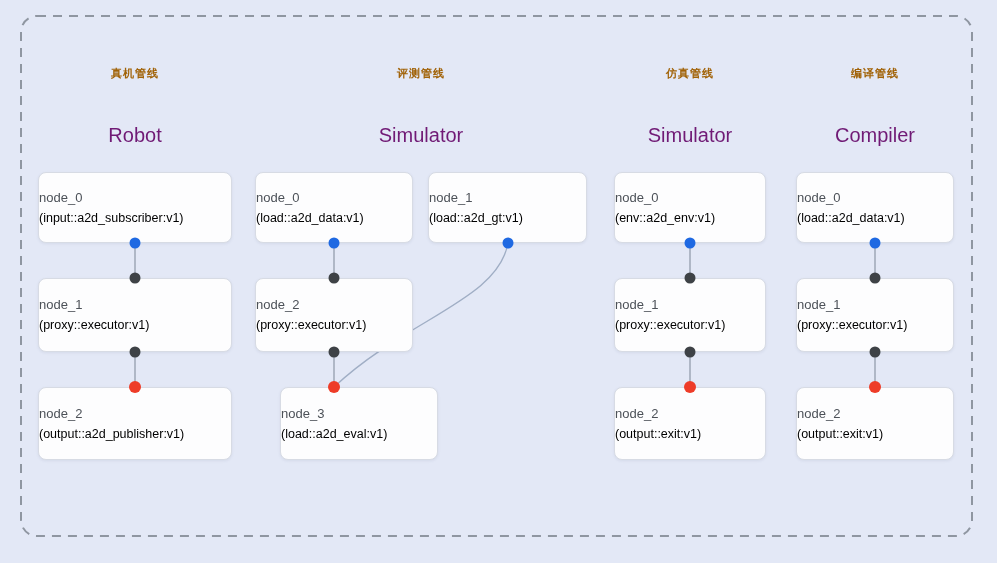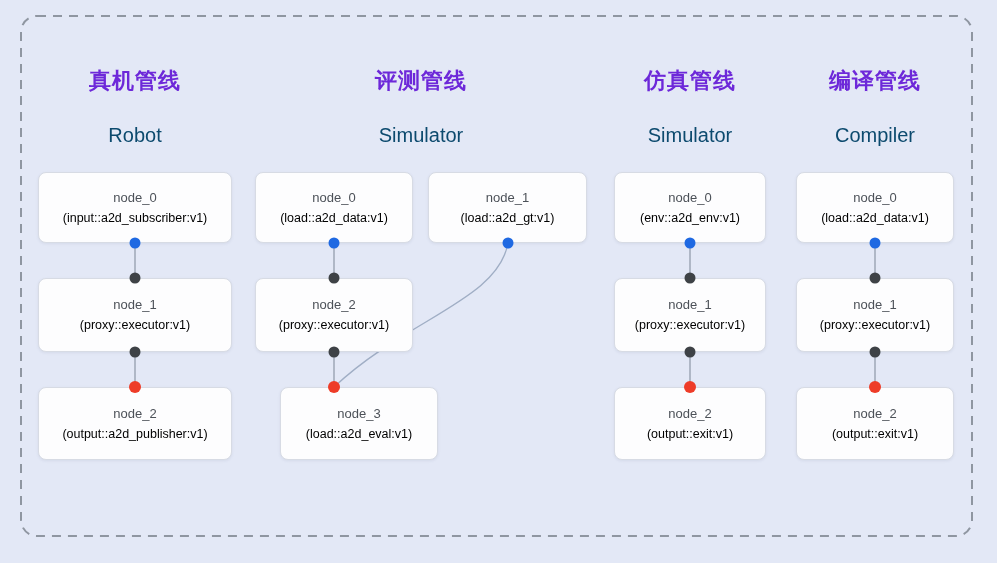--- a/index.html
+++ b/index.html
@@ -1,24 +1,24 @@
 <!DOCTYPE html>
 <html><head>
 <meta charset="utf-8">
 <style>
   html,body{margin:0;padding:0;background:#e3e8f6;font-family:"Liberation Sans","DejaVu Sans",sans-serif;}
   .canvas{position:relative;width:997px;height:563px;background:#e3e8f6;overflow:hidden;}
   svg.layer{position:absolute;left:0;top:0;width:997px;height:563px;pointer-events:none;}
   .layer-lines{z-index:1;}
   .layer-dots{z-index:3;}
-  .hdr-zh{position:absolute;z-index:2;text-align:center;font-size:22px;font-weight:bold;color:#6d28d9;letter-spacing:1px;}
-  .hdr-en{position:absolute;z-index:2;text-align:center;font-size:20px;color:#0c4a6e;}
+  .hdr-zh{position:absolute;z-index:2;text-align:center;font-size:11px;font-weight:bold;color:#a16207;letter-spacing:1px;}
+  .hdr-en{position:absolute;z-index:2;text-align:center;font-size:20px;color:#701a75;}
   .node{position:absolute;z-index:2;background:#fdfdfe;border:1px solid #d7dbe4;border-radius:8px;
         box-shadow:0 1px 3px rgba(90,100,130,0.10);display:flex;flex-direction:column;
-        align-items:center;justify-content:center;gap:2px;box-sizing:border-box;}
+        align-items:flex-start;justify-content:center;gap:2px;box-sizing:border-box;}
   .node .t1{font-size:13px;color:#4c5158;line-height:18px;}
   .node .t2{font-size:12.5px;color:#000000;line-height:18px;}
 </style>
 </head>
 <body>
 
 <div class="canvas">
 
   <svg class="layer layer-lines" viewBox="0 0 997 563">
     <rect x="21" y="16" width="951" height="520" rx="16" fill="none" stroke-width="2" stroke-dasharray="9 7" stroke="#8f96a1"></rect>

